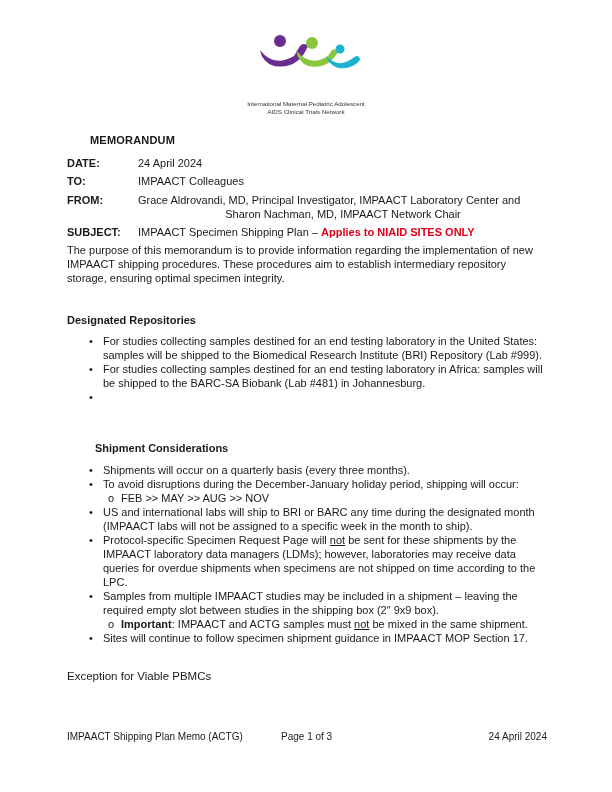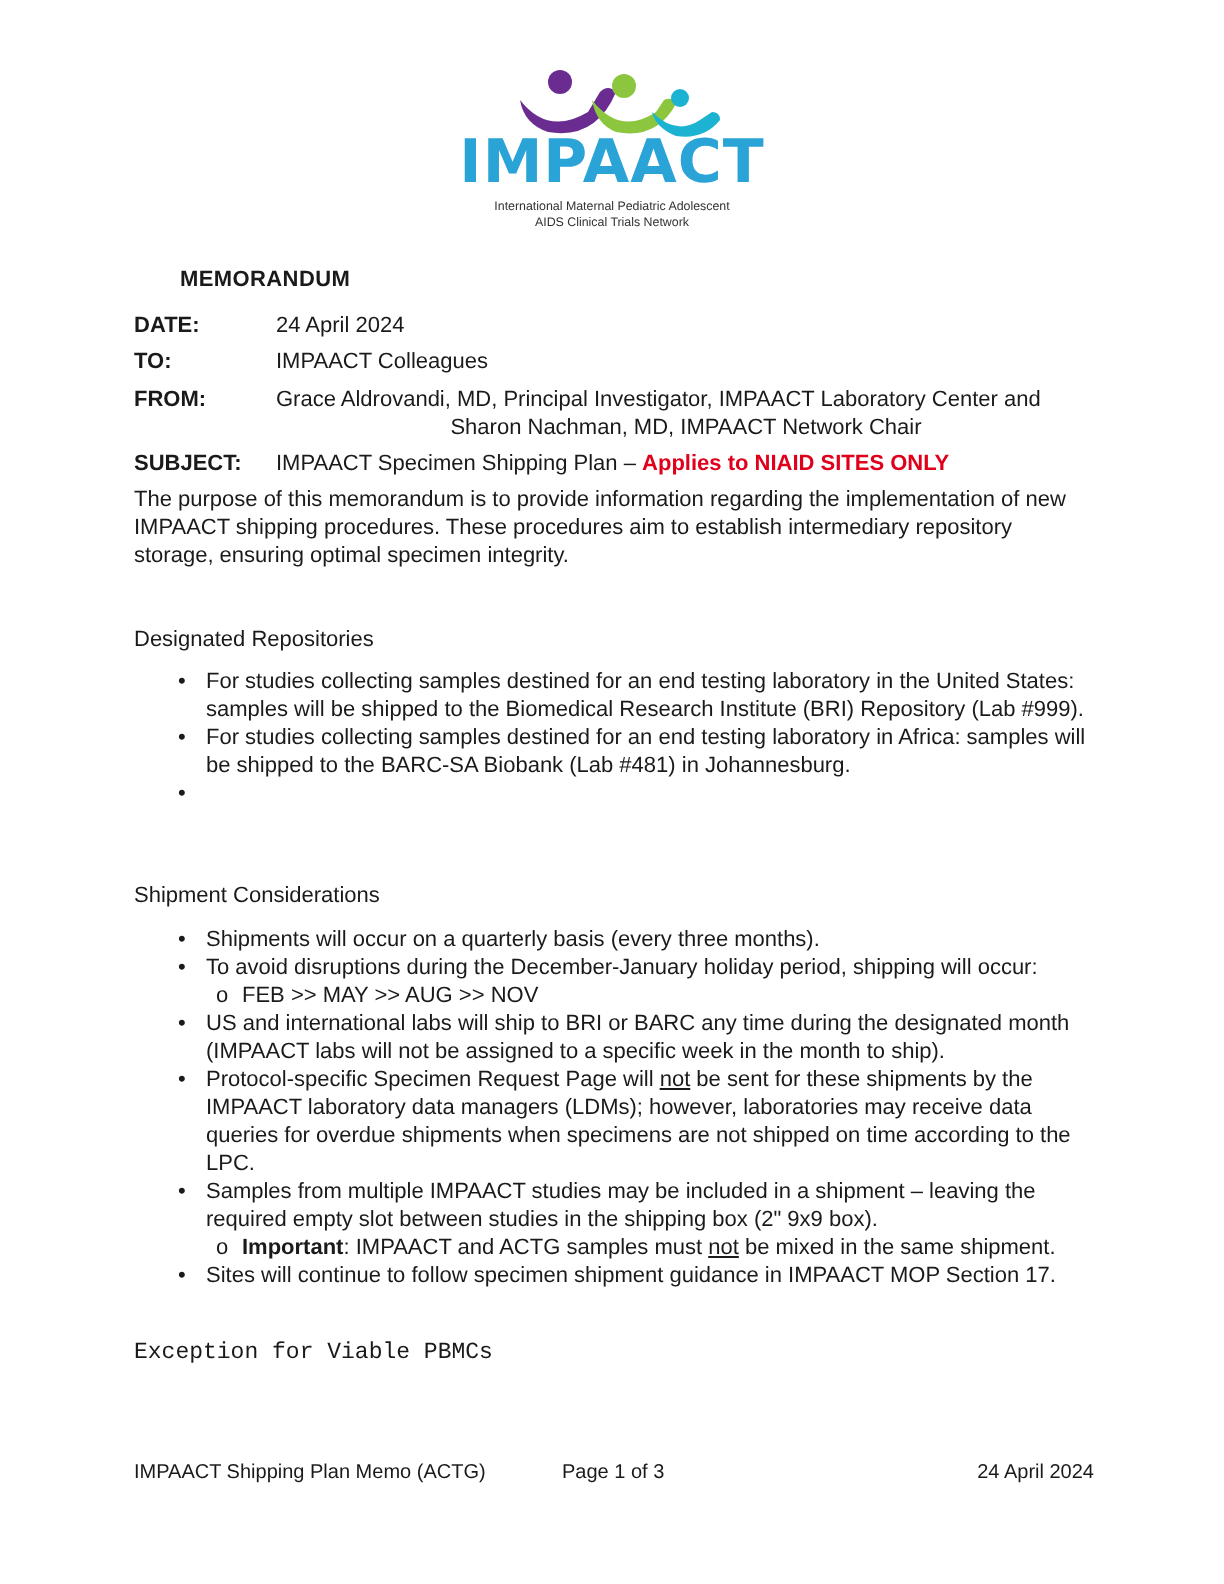--- a/index.html
+++ b/index.html
@@ -11,21 +11,21 @@
     .logo-sub1 { top: 70px; }
     .logo-sub2 { top: 78px; }
 
     .memo-title { position: absolute; left: 67px; top: 134px; font-size: 11px; font-weight: bold; letter-spacing: 0.2px; padding-left: 23px; }
     .hdr-row { position: absolute; left: 67px; font-size: 11px; line-height: 14px; }
     .hdr-label { position: absolute; left: 0; font-weight: bold; white-space: nowrap; }
     .hdr-value { position: absolute; left: 71px; width: 410px; white-space: nowrap; }
     .red { color: #e0001b; font-weight: bold; }
 
     .para { position: absolute; left: 67px; top: 243px; width: 480px; font-size: 11px; line-height: 14px; }
-    .section-title { position: absolute; left: 67px; font-size: 11px; font-weight: normal; }
+    .section-title { position: absolute; left: 67px; font-size: 11px; font-weight: bold; }
     ul.bullets { position: absolute; left: 67px; width: 480px; margin: 0; padding: 0; list-style: none; font-size: 11px; line-height: 14px; }
     ul.bullets li { position: relative; padding-left: 36px; }
     ul.bullets li .dot { position: absolute; left: 22px; top: 0; }
     .sub { position: relative; padding-left: 54px; }
     .sub .o { position: absolute; left: 41px; top: 0; }
     u { text-decoration: underline; }
 
     .footer { position: absolute; left: 67px; top: 731px; width: 480px; font-size: 10px; }
     .footer span { position: absolute; top: 0; white-space: nowrap; }
   </style>
@@ -34,21 +34,20 @@
 
 <div class="logo">
   <svg class="logo-figures" viewBox="0 0 110 36">
     <circle cx="26" cy="7" r="6" fill="#6a2c91"></circle>
     <path d="M6 16 Q20 34 40 22 L46 12 Q50 8 54 12 Q44 36 20 32 Q8 28 6 16 Z" fill="#6a2c91"></path>
     <circle cx="58" cy="9" r="6" fill="#8cc63f"></circle>
     <path d="M42 16 Q56 34 74 22 L78 16 Q82 14 84 18 Q74 36 54 32 Q44 28 42 16 Z" fill="#8cc63f"></path>
     <circle cx="86" cy="15" r="4.5" fill="#1bb3d1"></circle>
     <path d="M72 22 Q84 34 96 26 L102 22 Q106 22 106 26 Q98 36 84 34 Q74 30 72 22 Z" fill="#1bb3d1"></path>
   </svg>
-  <div class="logo-word">IMPAACT</div>
   <div class="logo-sub logo-sub1">International Maternal Pediatric Adolescent</div>
   <div class="logo-sub logo-sub2">AIDS Clinical Trials Network</div>
 </div>
 
 <div class="memo-title">MEMORANDUM</div>
 
 <div class="hdr-row" style="top:156px;">
   <span class="hdr-label">DATE:</span>
   <span class="hdr-value">24 April 2024</span>
 </div>
@@ -68,31 +67,31 @@
 
 <div class="para">The purpose of this memorandum is to provide information regarding the implementation of new IMPAACT shipping procedures. These procedures aim to establish intermediary repository storage, ensuring optimal specimen integrity.</div>
 
 <div class="section-title" style="top:314px;">Designated Repositories</div>
 <ul class="bullets" style="top:334px;">
   <li><span class="dot">•</span><span>For studies collecting samples destined for an end testing laboratory in the United States: samples will be shipped to the Biomedical Research Institute (BRI) Repository (Lab #999).</span></li>
   <li><span class="dot">•</span><span>For studies collecting samples destined for an end testing laboratory in Africa: samples will be shipped to the BARC-SA Biobank (Lab #481) in Johannesburg.</span></li>
   <li><span class="dot">•</span></li>
 </ul>
 
-<div class="section-title" style="top:442px;">Shipment Considerations</div>
+<div class="section-title" style="top:442px;margin-left:28px;">Shipment Considerations</div>
 <ul class="bullets" style="top:463px;">
   <li><span class="dot">•</span><span>Shipments will occur on a quarterly basis (every three months).</span></li>
   <li><span class="dot">•</span><span>To avoid disruptions during the December-January holiday period, shipping will occur:</span></li>
   <li class="sub" style="padding-left:54px;"><span class="o">o</span><span>FEB &gt;&gt; MAY &gt;&gt; AUG &gt;&gt; NOV</span></li>
   <li><span class="dot">•</span><span>US and international labs will ship to BRI or BARC any time during the designated month (IMPAACT labs will not be assigned to a specific week in the month to ship).</span></li>
   <li><span class="dot">•</span><span>Protocol-specific Specimen Request Page will </span><u>not</u><span> be sent for these shipments by the IMPAACT laboratory data managers (LDMs); however, laboratories may receive data queries for overdue shipments when specimens are not shipped on time according to the LPC.</span></li>
   <li><span class="dot">•</span><span>Samples from multiple IMPAACT studies may be included in a shipment – leaving the required empty slot between studies in the shipping box (2" 9x9 box).</span></li>
   <li class="sub" style="padding-left:54px;"><span class="o">o</span><b>Important</b><span>: IMPAACT and ACTG samples must </span><u>not</u><span> be mixed in the same shipment.</span></li>
   <li><span class="dot">•</span><span>Sites will continue to follow specimen shipment guidance in IMPAACT MOP Section 17.</span></li>
 </ul>
 
-<div class="section-title" style="top:670px; font-weight:normal; font-size:11.5px;font-family:Liberation Mono, monospace;">Exception for Viable PBMCs</div>
+<div class="section-title" style="top:670px; font-weight:normal; font-size:11.5px;">Exception for Viable PBMCs</div>
 
 <div class="footer">
   <span style="left:0;">IMPAACT Shipping Plan Memo (ACTG)</span>
   <span style="left:214px;">Page 1 of 3</span>
   <span style="right:0;">24 April 2024</span>
 </div>
 
 </body></html>

